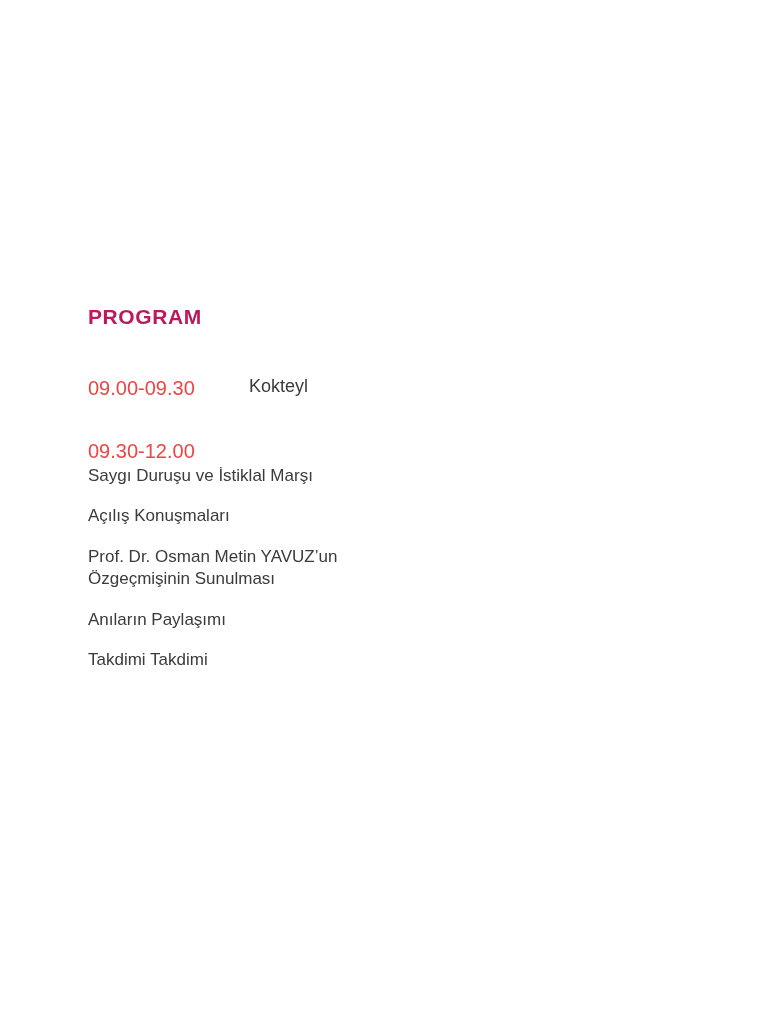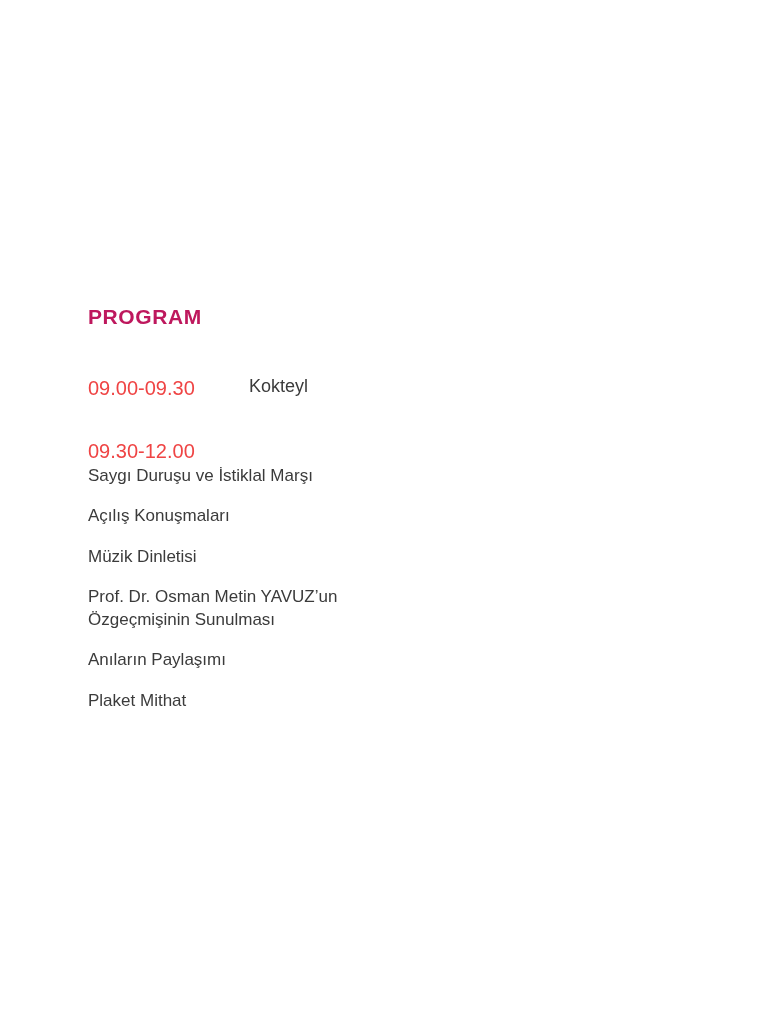--- a/index.html
+++ b/index.html
@@ -114,24 +114,23 @@
       <div class="items">
         <div class="item">Kokteyl</div>
       </div>
     </div>
 
     <div class="block">
       <div class="time">09.30-12.00</div>
       <div class="items">
         <div class="item">Saygı Duruşu ve İstiklal Marşı</div>
         <div class="item">Açılış Konuşmaları</div>
-        <div class="item">Müzik Dinletisi</div>
         <div class="item">Prof. Dr. Osman Metin YAVUZ’un
 Özgeçmişinin Sunulması</div>
         <div class="item">Anıların Paylaşımı</div>
-        <div class="item">Plaket Mithat</div>
+        <div class="item">Takdimi Takdimi</div>
       </div>
     </div>
 
   </div>
 
 
 </div>
 
 </body></html>

